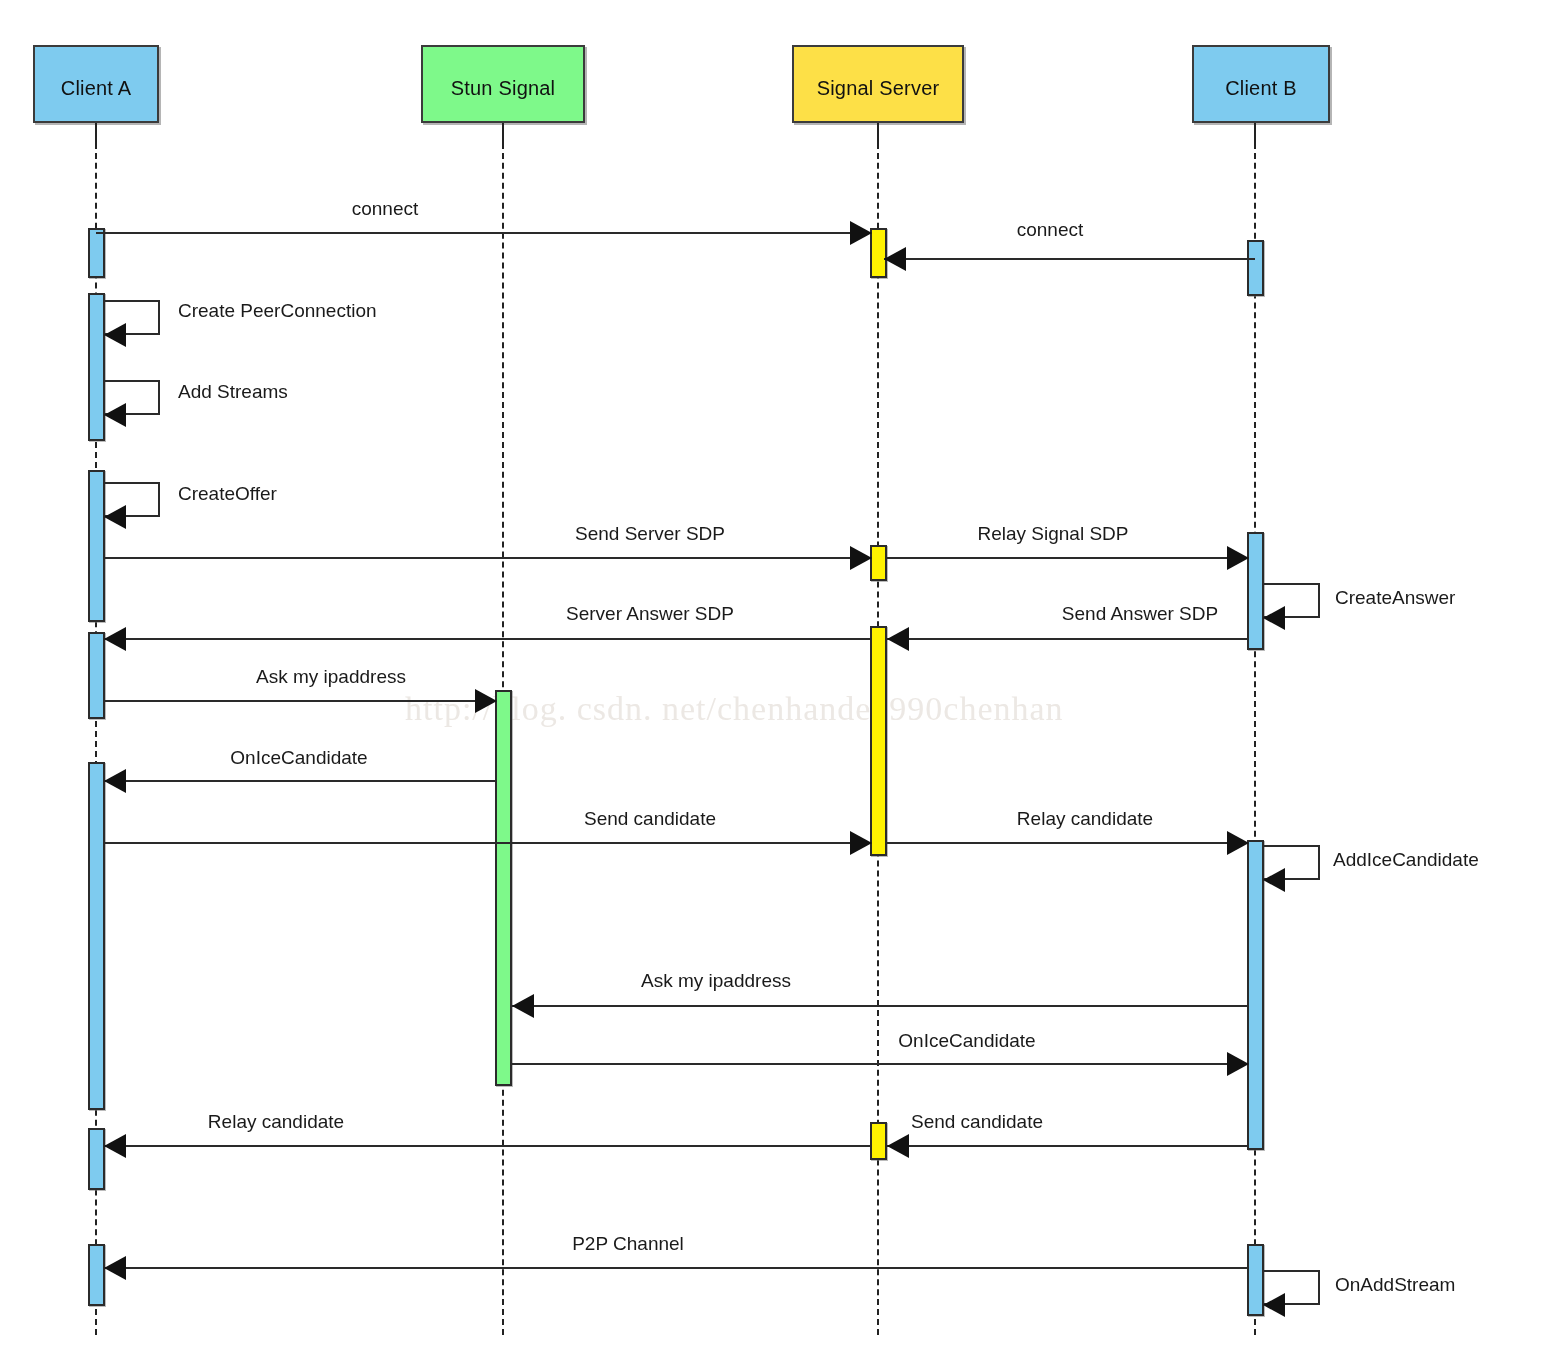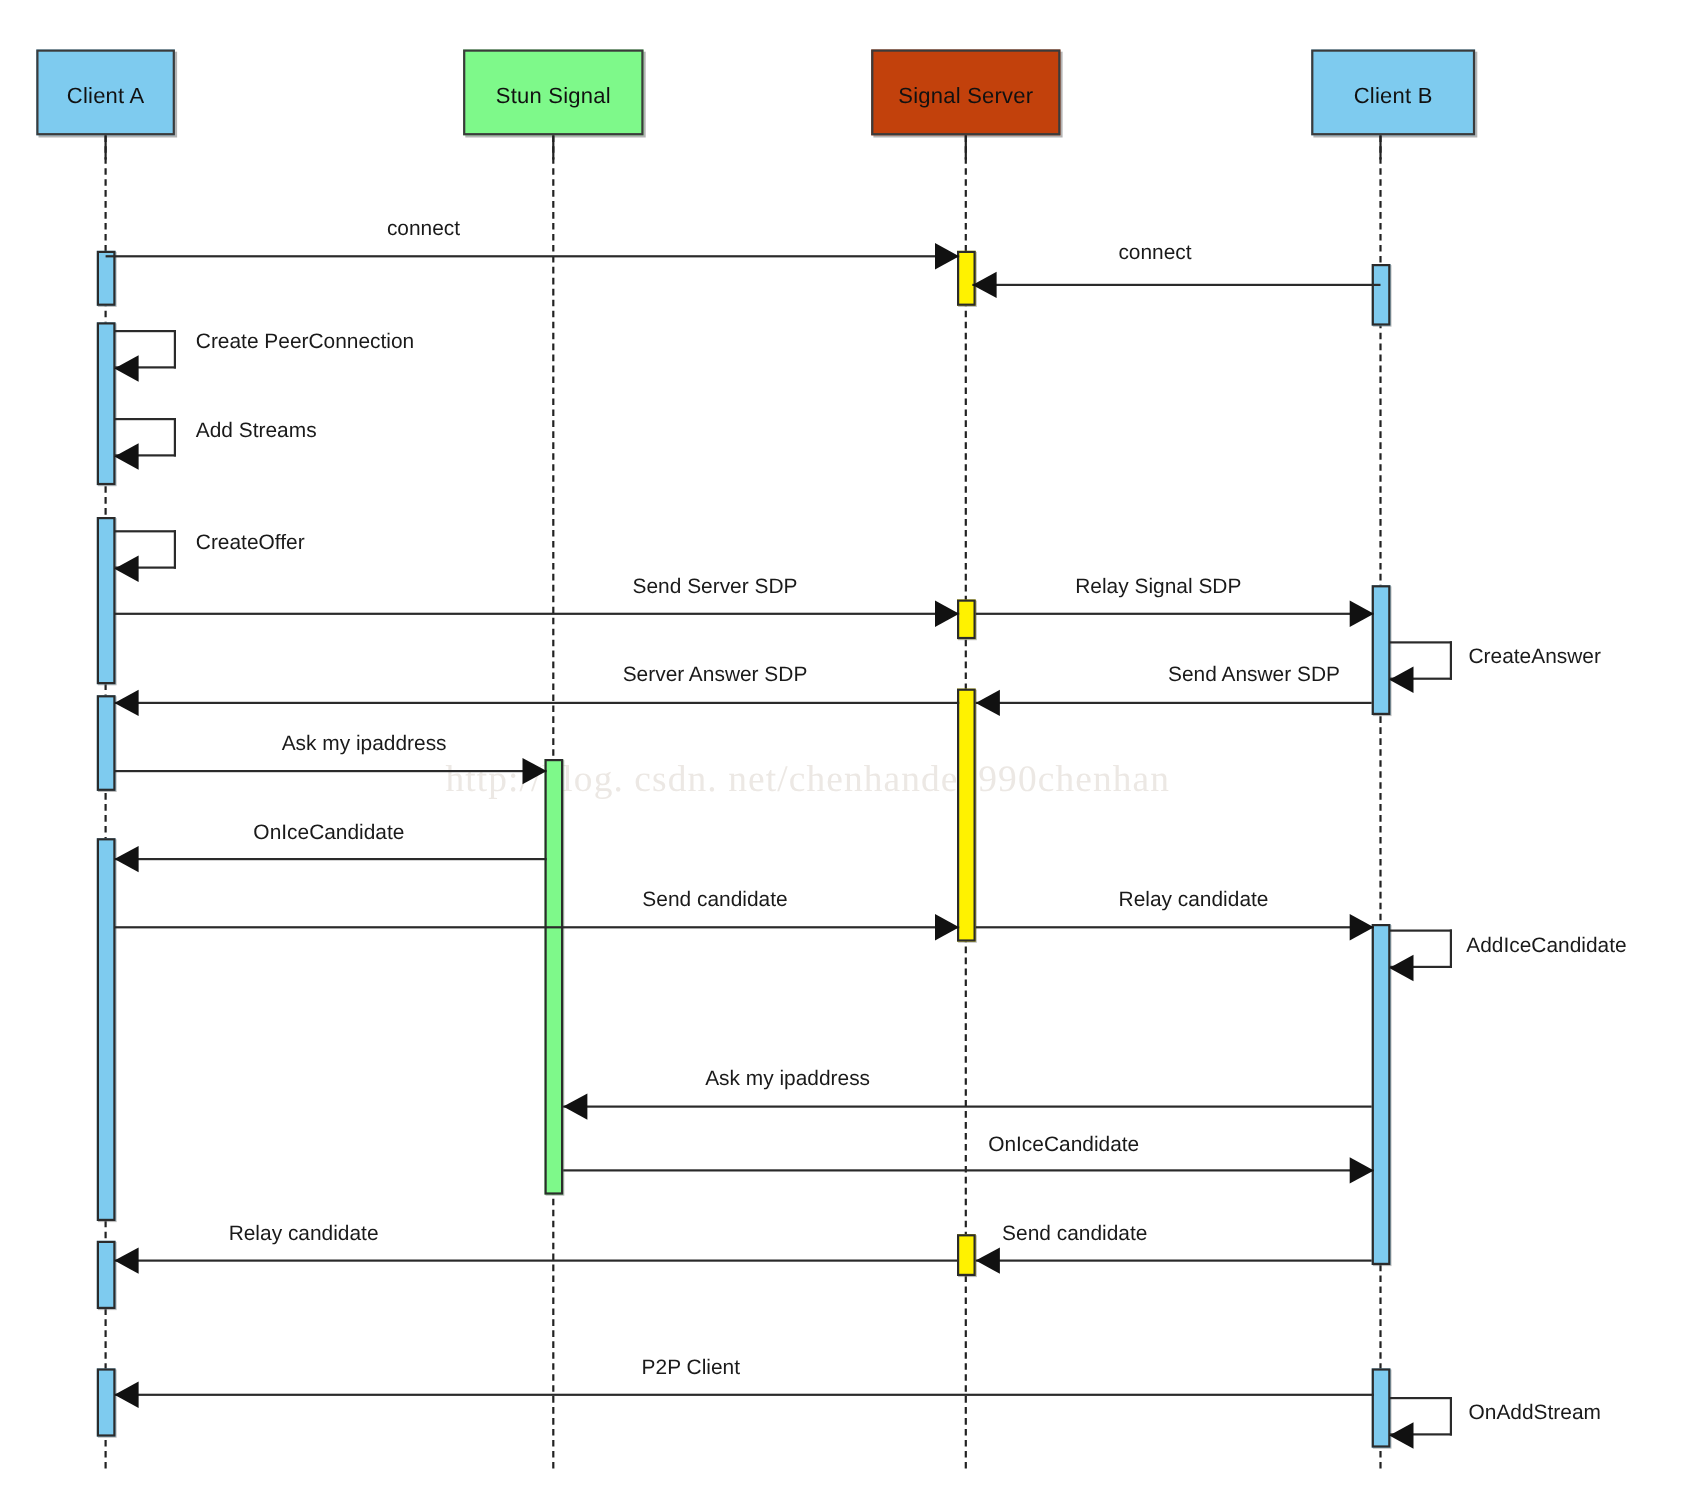--- a/index.html
+++ b/index.html
@@ -211,40 +211,40 @@
         <div class="msg-label" style="left: 977px; top: 1111px; transform: translateX(-50%);">Send candidate</div>
       </div>
       <div>
         <div class="msg-line" style="left: 104px; top: 1145px; width: 766px;"></div>
         <div class="arrow-head arrow-left" style="left: 104px; top: 1134px;"></div>
         <div class="msg-label" style="left: 276px; top: 1111px; transform: translateX(-50%);">Relay candidate</div>
       </div>
       <div>
         <div class="msg-line" style="left: 104px; top: 1267px; width: 1145px;"></div>
         <div class="arrow-head arrow-left" style="left: 104px; top: 1256px;"></div>
-        <div class="msg-label" style="left: 628px; top: 1233px; transform: translateX(-50%);">P2P Client</div>
+        <div class="msg-label" style="left: 628px; top: 1233px; transform: translateX(-50%);">P2P Channel</div>
       </div>
       <div>
         <div class="selfcall" style="left: 1263px; top: 1270px; width: 57px; height: 35px;"></div>
         <div class="arrow-head arrow-left" style="left: 1263px; top: 1293px;"></div>
         <div class="msg-label" style="left: 1335px; top: 1274px;">OnAddStream</div>
       </div>
     </div>
   <div id="participants-layer">
       <div class="participant-box" style="left: 33px; top: 45px; width: 126px; height: 78px; background: rgb(126, 203, 239);">
         <span class="participant-label">Client A</span>
       </div>
       <div class="lifeline-solid" style="left: 95px; top: 123px; height: 22px;"></div>
       <div class="participant-box" style="left: 421px; top: 45px; width: 164px; height: 78px; background: rgb(126, 249, 138);">
         <span class="participant-label">Stun Signal</span>
       </div>
       <div class="lifeline-solid" style="left: 502px; top: 123px; height: 22px;"></div>
-      <div class="participant-box" style="left: 792px; top: 45px; width: 172px; height: 78px; background: #c2410c;">
+      <div class="participant-box" style="left: 792px; top: 45px; width: 172px; height: 78px; background: #fde047;">
         <span class="participant-label">Signal Server</span>
       </div>
       <div class="lifeline-solid" style="left: 877px; top: 123px; height: 22px;"></div>
-      <div class="participant-box" style="left: 1192px; top: 45px; width: 149px; height: 78px; background: rgb(126, 203, 239);">
+      <div class="participant-box" style="left: 1192px; top: 45px; width: 138px; height: 78px; background: rgb(126, 203, 239);">
         <span class="participant-label">Client B</span>
       </div>
       <div class="lifeline-solid" style="left: 1254px; top: 123px; height: 22px;"></div>
     </div>
 
 </div>
 
 </body></html>

